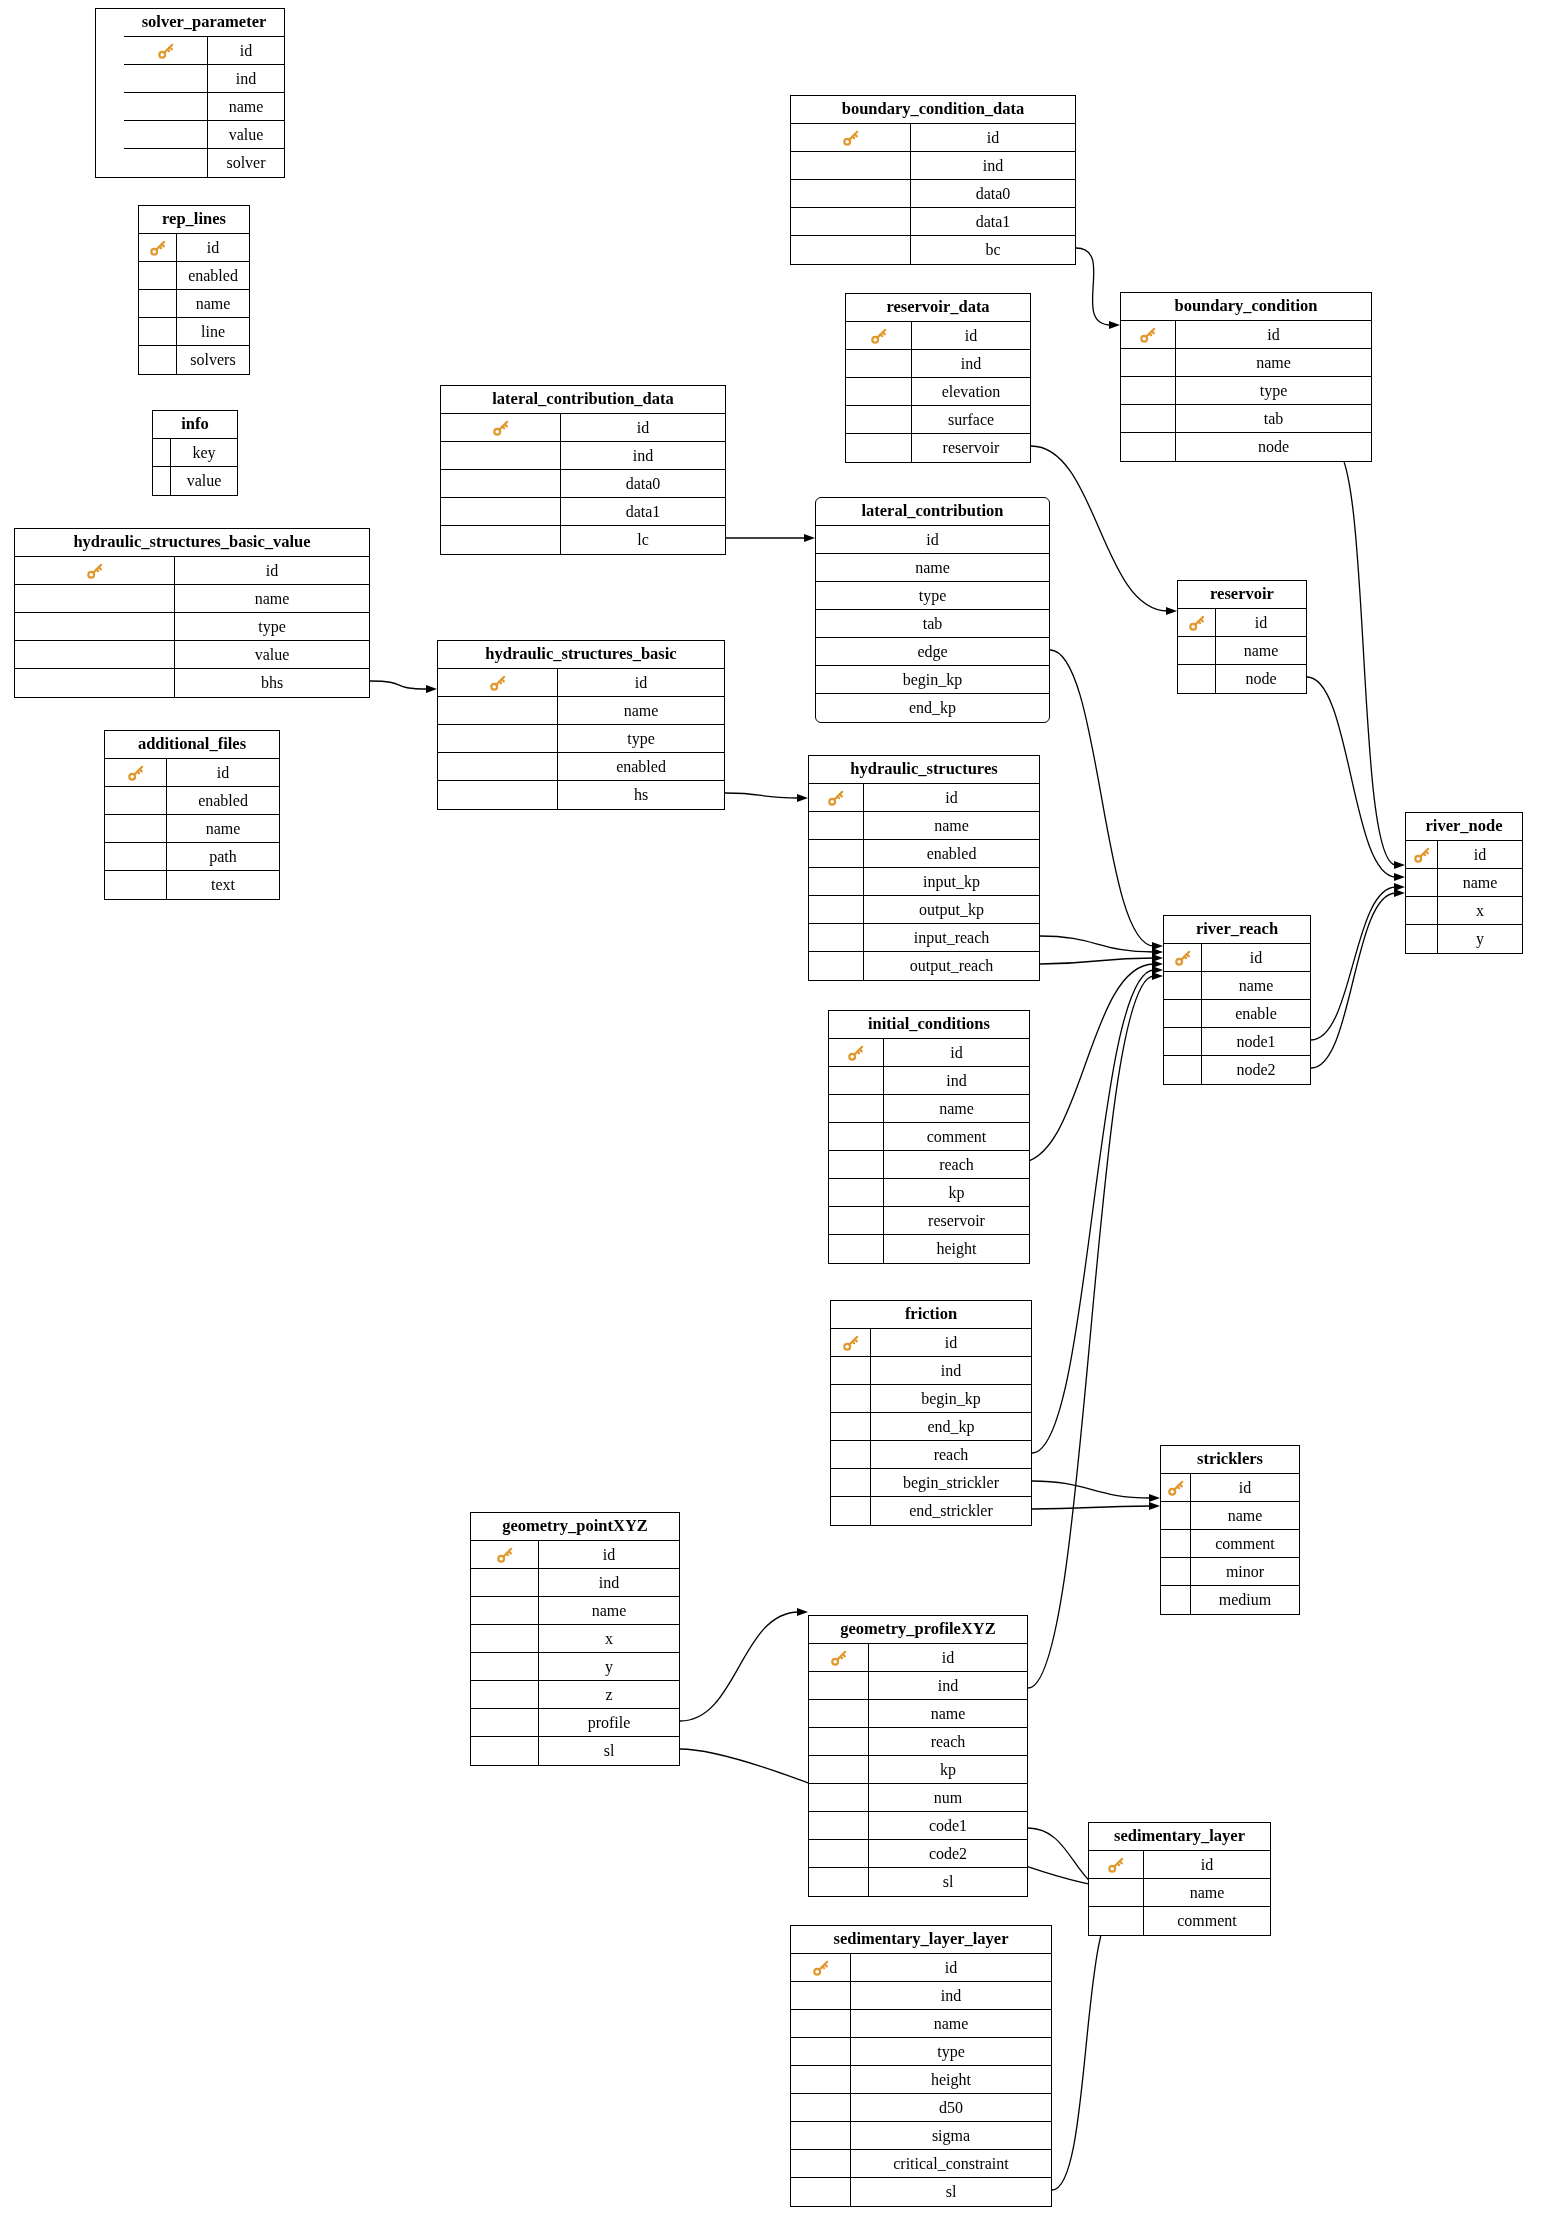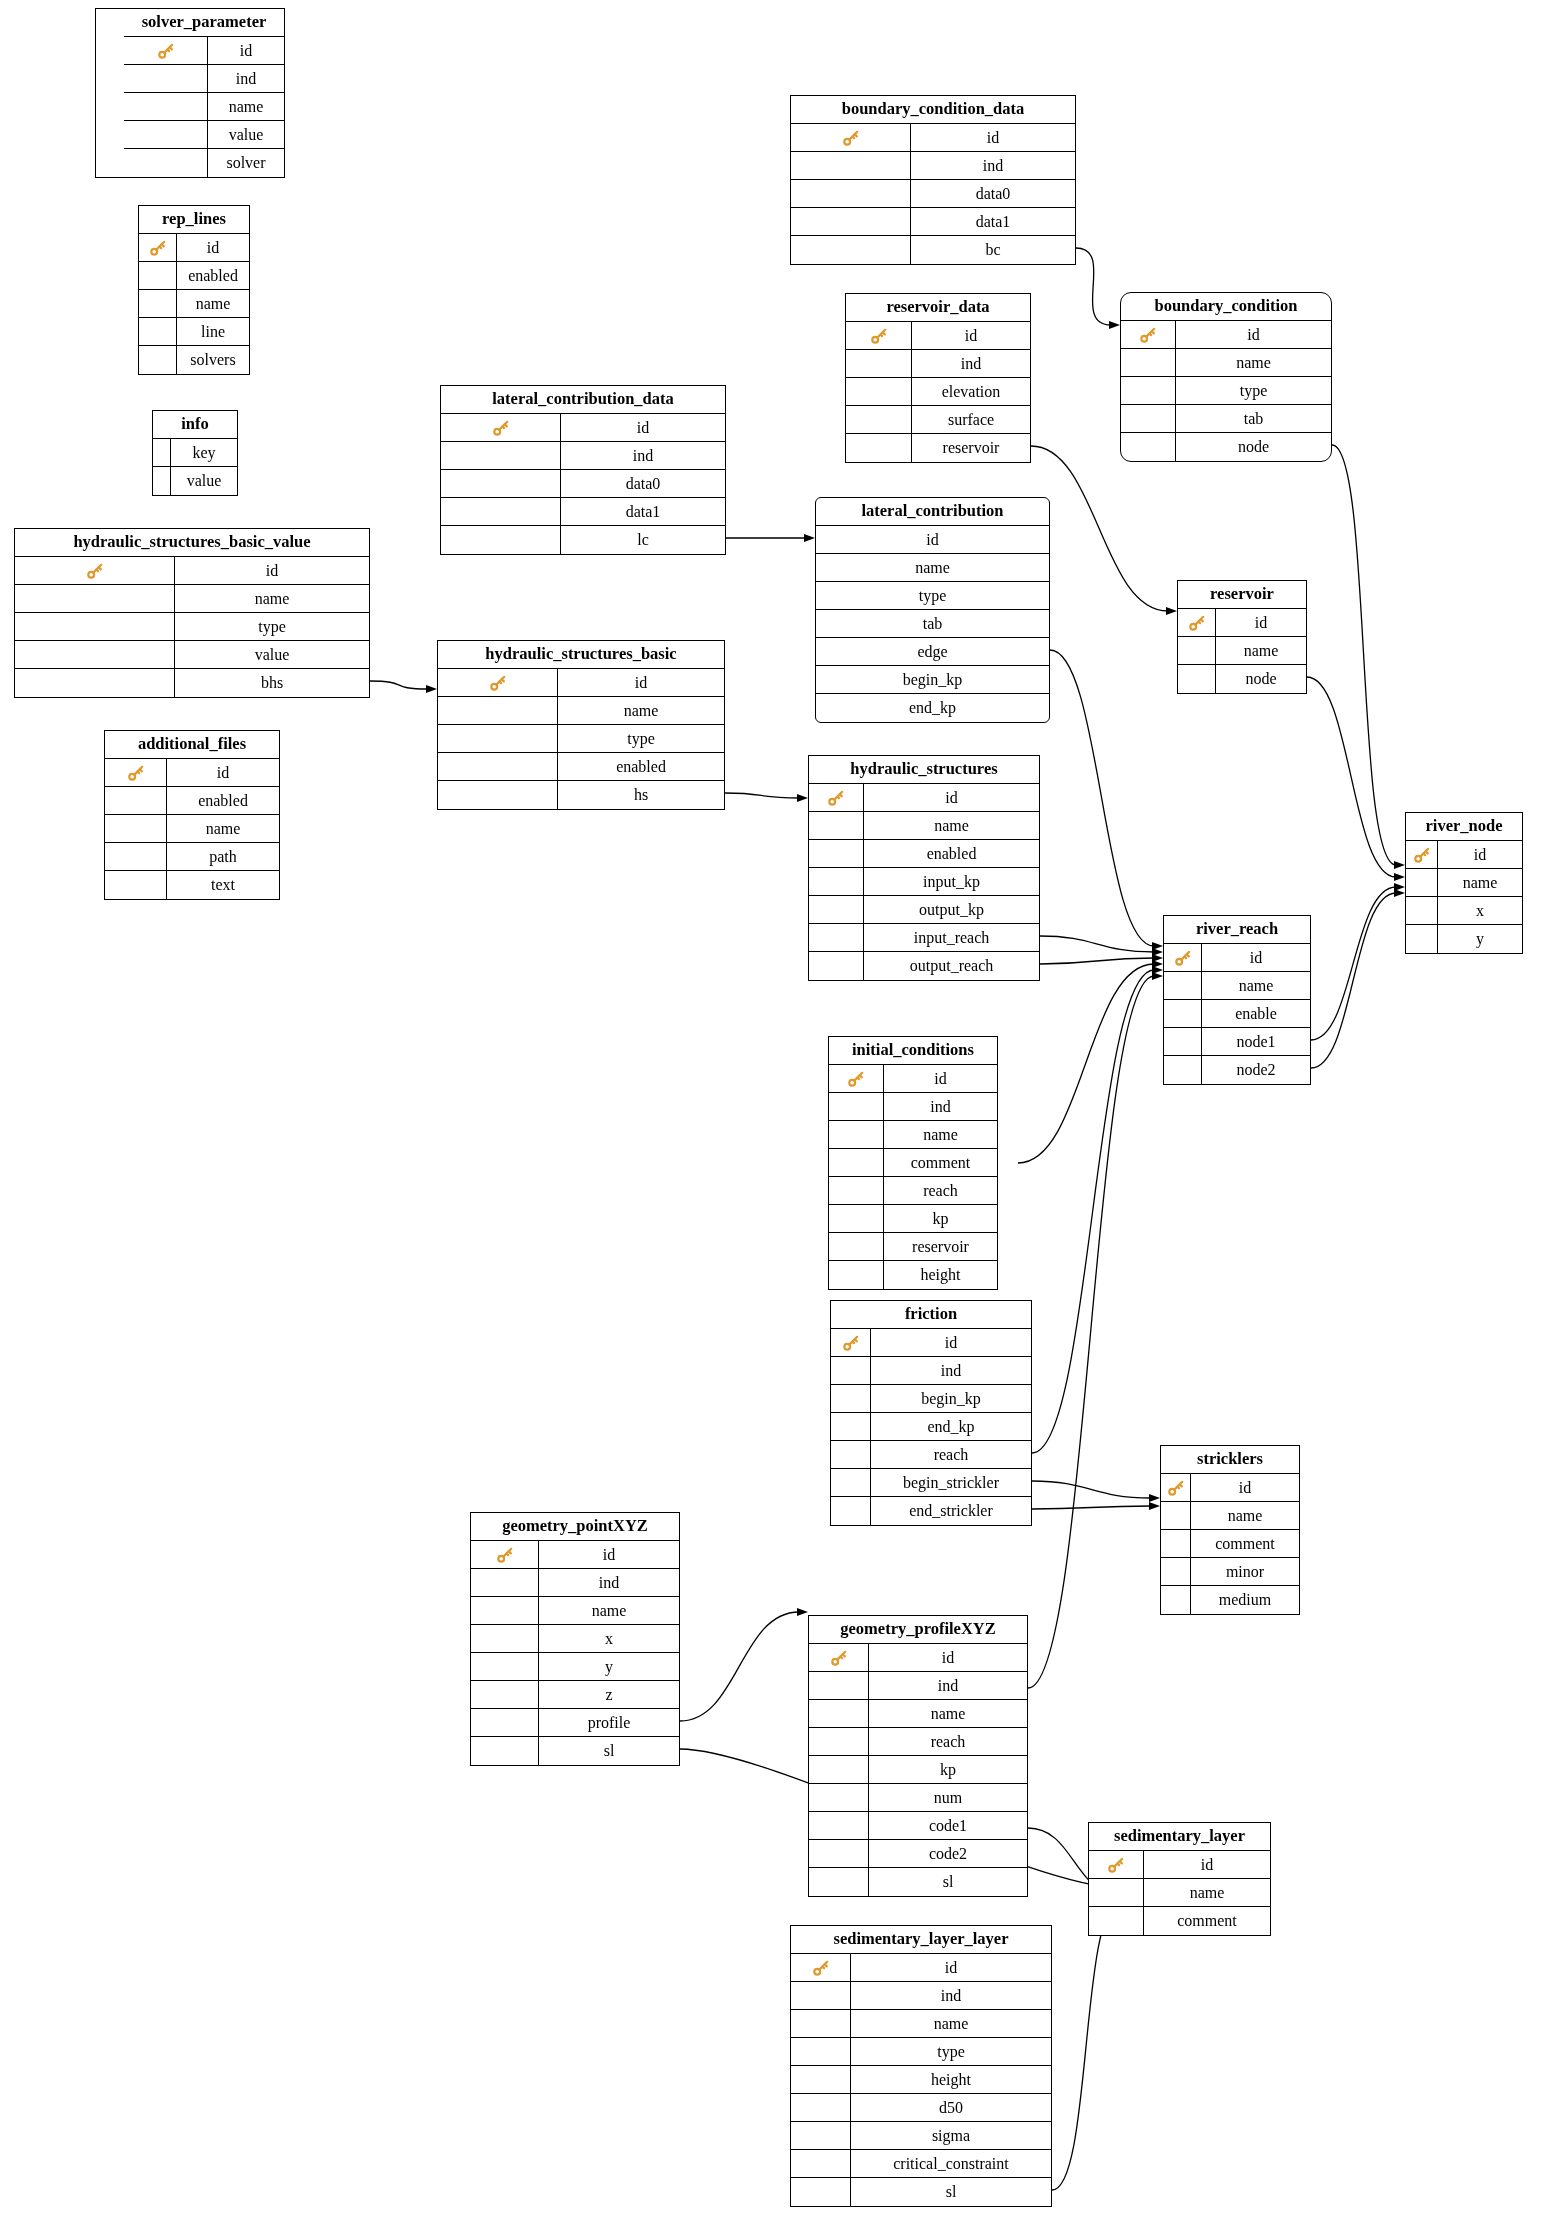--- a/index.html
+++ b/index.html
@@ -426,21 +426,21 @@
       </div>
       <div class="db-row">
         <div class="db-keycell" style="width: 55px;"></div>
         <div class="db-cell">input_reach</div>
       </div>
       <div class="db-row">
         <div class="db-keycell" style="width: 55px;"></div>
         <div class="db-cell">output_reach</div>
       </div>
     </div>
-    <div class="db-table" style="left: 828px; top: 1010px; width: 170px; margin-top: 26px;">
+    <div class="db-table" style="left: 828px; top: 1010px; width: 202px;">
       <div class="db-title">initial_conditions</div>
       <div class="db-row">
         <div class="db-keycell" style="width: 55px;">
           <svg width="18" height="18" viewBox="0 0 18 18">
             <g stroke="#e0992d" stroke-width="2.2" fill="none" stroke-linecap="round">
               <circle cx="5.2" cy="12.8" r="2.9"></circle>
               <path d="M7.4 10.6 L15.2 2.8"></path>
               <path d="M12.7 5.3 L14.8 7.4"></path>
               <path d="M10.5 7.5 L12.1 9.1"></path>
             </g>
@@ -650,21 +650,21 @@
       </div>
       <div class="db-row">
         <div class="db-keycell" style="width: 60px;"></div>
         <div class="db-cell">critical_constraint</div>
       </div>
       <div class="db-row">
         <div class="db-keycell" style="width: 60px;"></div>
         <div class="db-cell">sl</div>
       </div>
     </div>
-    <div class="db-table" style="left: 1120px; top: 292px; width: 212px; border-radius: 11px;">
+    <div class="db-table" style="left: 1120px; top: 292px; width: 252px;">
       <div class="db-title">boundary_condition</div>
       <div class="db-row">
         <div class="db-keycell" style="width: 55px;">
           <svg width="18" height="18" viewBox="0 0 18 18">
             <g stroke="#e0992d" stroke-width="2.2" fill="none" stroke-linecap="round">
               <circle cx="5.2" cy="12.8" r="2.9"></circle>
               <path d="M7.4 10.6 L15.2 2.8"></path>
               <path d="M12.7 5.3 L14.8 7.4"></path>
               <path d="M10.5 7.5 L12.1 9.1"></path>
             </g>

